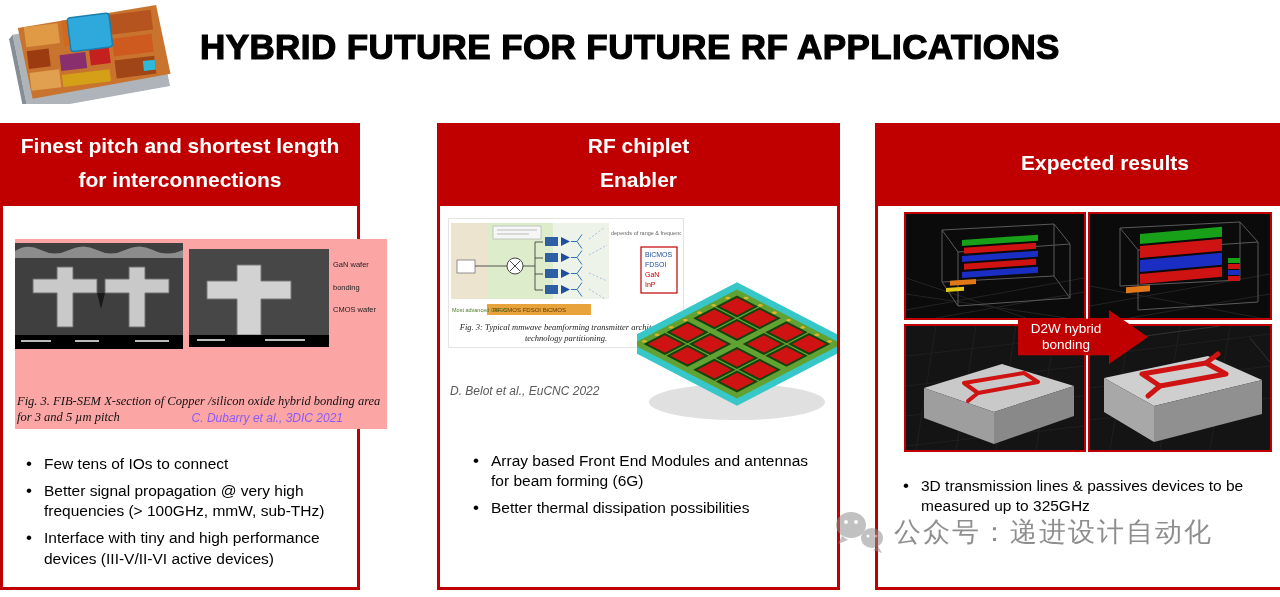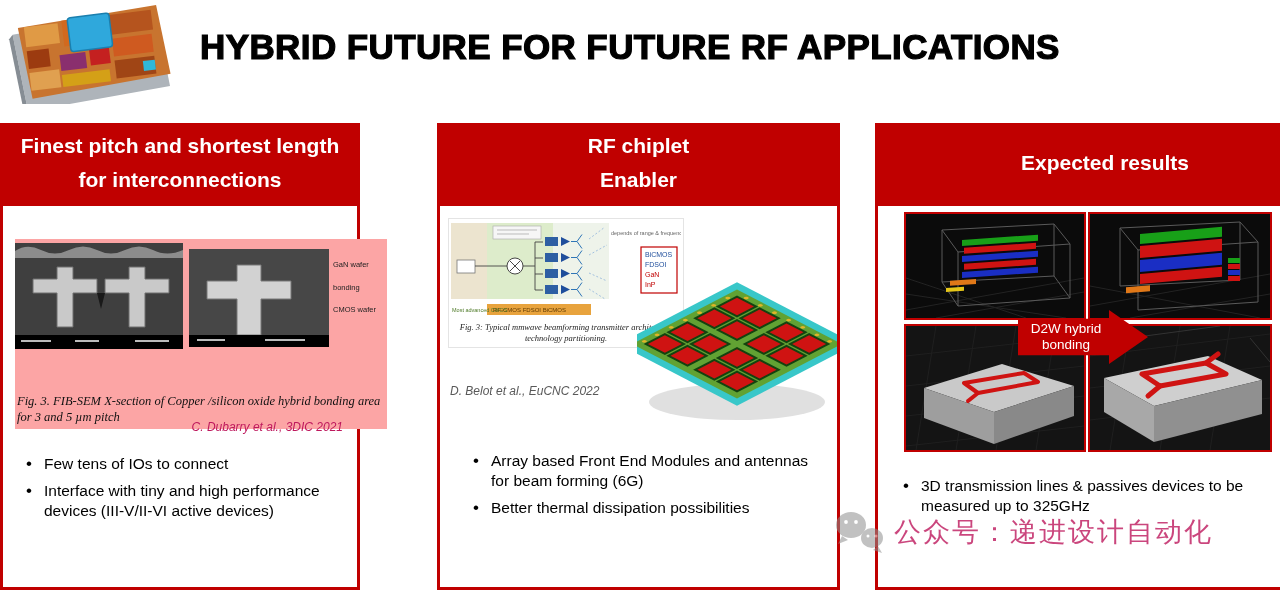--- a/index.html
+++ b/index.html
@@ -28,21 +28,21 @@
   }
   
   .fig-sem{position:absolute;left:12px;top:33px;width:372px;height:190px;background:#fca5a5;}
   .sem-caption{
     position:absolute;left:2px;top:122px;width:368px;
     font-family:"Liberation Serif",serif;font-style:italic;font-size:12.5px;line-height:1.3;color:#111;margin-top:32px;
   }
   .sem-labels{position:absolute;left:318px;top:22px;width:52px;}
   .sem-label{font-size:7.5px;color:#222;line-height:1.15;margin-bottom:14px;}
   .attribution{font-style:italic;font-size:12px;}
-  #attr-1{position:absolute;right:14px;top:214px;color:#be185d;}
+  #attr-1{position:absolute;right:14px;top:205px;color:#8b5cf6;}
   #attr-2{position:absolute;left:10px;top:178px;color:#595959;}
   .bullets{position:absolute;list-style:none;margin:12px;padding:0;font-size:15.5px;}
   .bullets li{position:relative;padding-left:23px;margin-bottom:7px;line-height:1.3;}
   .bullets li::before{content:"\2022";position:absolute;left:5px;top:-1px;font-size:17px;}
   #bullets-1{left:6px;right:6px;top:236px;}
   #bullets-2{left:16px;right:2px;top:233px;}
   #bullets-3{left:8px;right:4px;top:258px;}
   
   .fig-diagram{position:absolute;left:8px;top:12px;width:234px;background:#fff;border:1px solid #e4e4e4;}
   .fig-diagram svg{display:block;}
@@ -60,21 +60,21 @@
   #thumb-4{left:210px;top:118px;width:180px;height:124px;}
   .d2w-arrow{
     position:absolute;left:140px;top:104px;width:130px;height:54px;background:#C00000;
     clip-path:polygon(0 16%,70% 16%,70% 0,100% 50%,70% 100%,70% 84%,0 84%);
     color:#fff;z-index:6;display:flex;flex-direction:column;align-items:center;justify-content:center;
     font-size:13.5px;line-height:1.2;box-sizing:border-box;padding-right:34px;
   }
   
   .watermark{position:absolute;left:834px;top:510px;display:flex;align-items:center;gap:8px;z-index:30;}
   .watermark-icon{opacity:.55;}
-  .watermark-text{font-size:27px;color:#be185d;opacity:.8;letter-spacing:2px;white-space:nowrap;}
+  .watermark-text{font-size:27px;color:#737373;opacity:.8;letter-spacing:2px;white-space:nowrap;}
 </style>
 </head>
 <body>
 
 <div class="chip-logo">
   <svg width="178" height="102" viewBox="0 0 178 102">
     <g transform="translate(12,16) rotate(-7 70 40)">
       <polygon points="0,8 144,0 150,78 6,86" fill="#aeb4ba"></polygon>
       <polygon points="0,8 6,86 2,88 -4,12" fill="#868d94"></polygon>
       <polygon points="6,2 146,-4 152,66 12,74" fill="#c8742f"></polygon>
@@ -125,20 +125,21 @@
         <div class="sem-label">bonding</div>
         <div class="sem-label">CMOS wafer</div>
       </div>
       <div class="sem-caption">Fig. 3. FIB-SEM X-section of Copper /silicon oxide hybrid bonding area for 3 and 5 µm pitch</div>
     </div>
 
     <div class="attribution" id="attr-1">C. Dubarry et al., 3DIC 2021</div>
 
     <ul class="bullets" id="bullets-1">
       <li>Few tens of IOs to connect</li>
+      <li>Better signal propagation @ very high frequencies (&gt; 100GHz, mmW, sub-THz)</li>
       <li>Interface with tiny and high performance devices (III-V/II-VI active devices)</li>
     </ul>
   </div>
 </div>
 
 <div class="panel" id="panel-chiplet">
   <div class="panel-header">
     <span>RF chiplet</span>
     <span>Enabler</span>
   </div>

